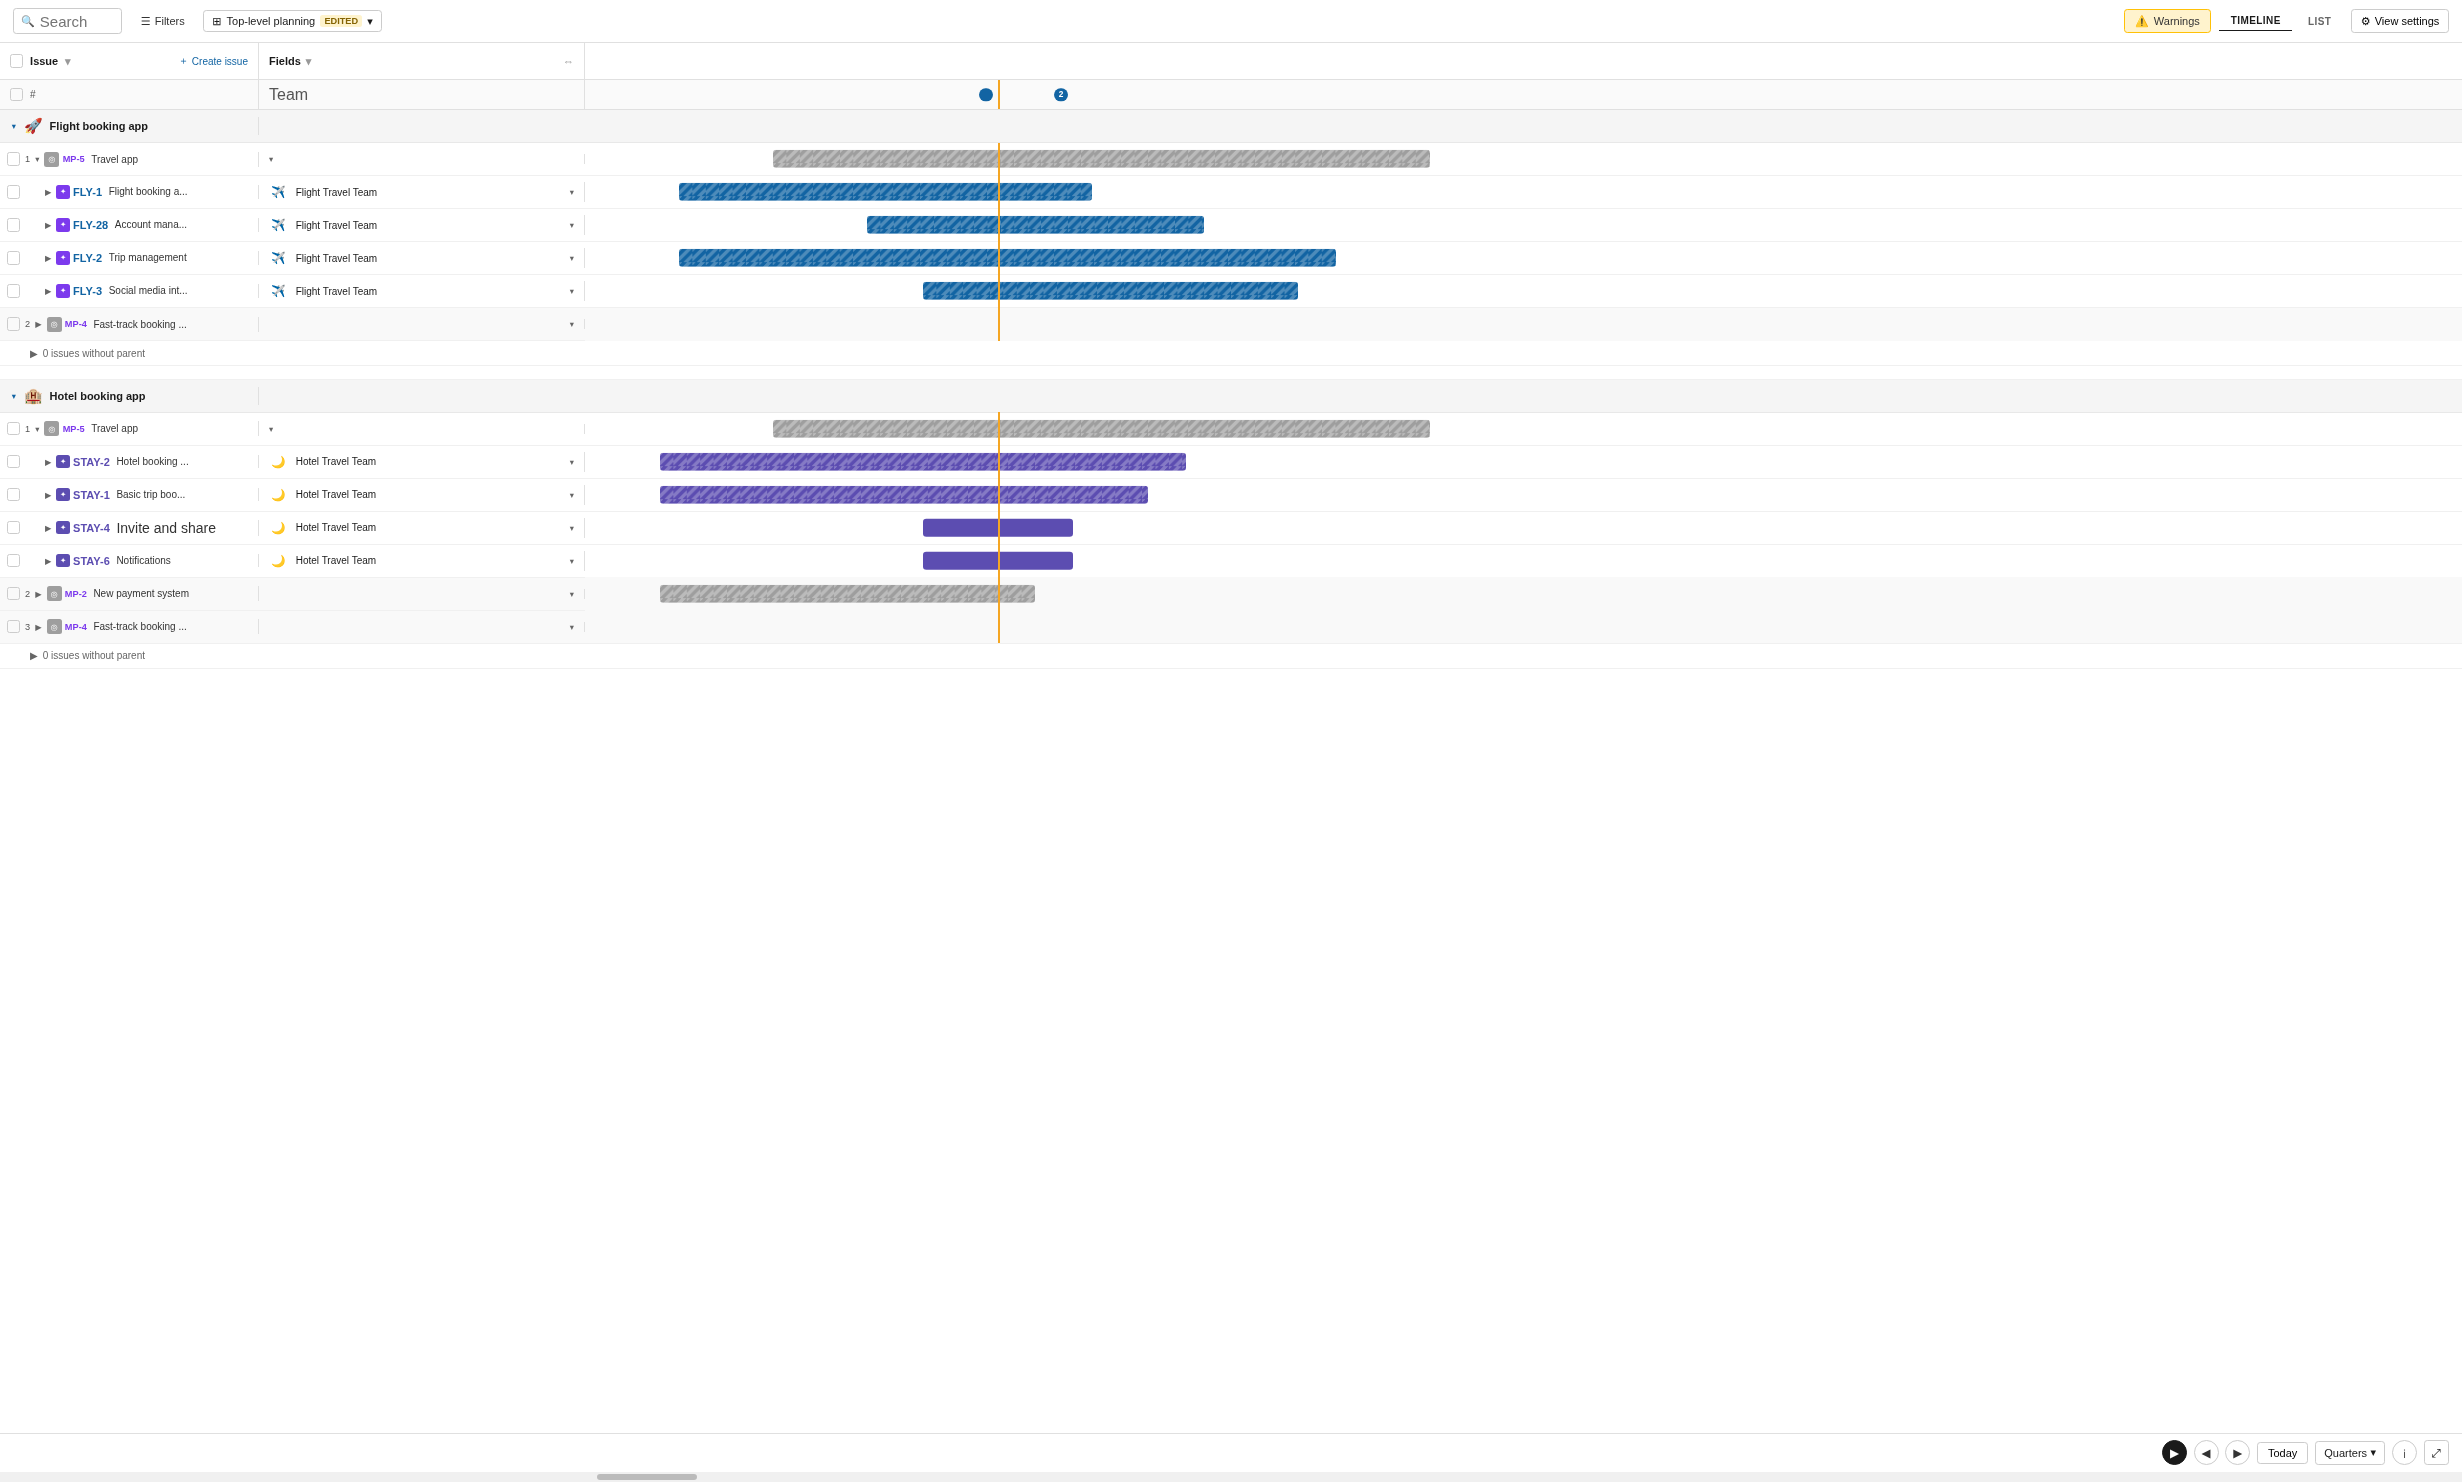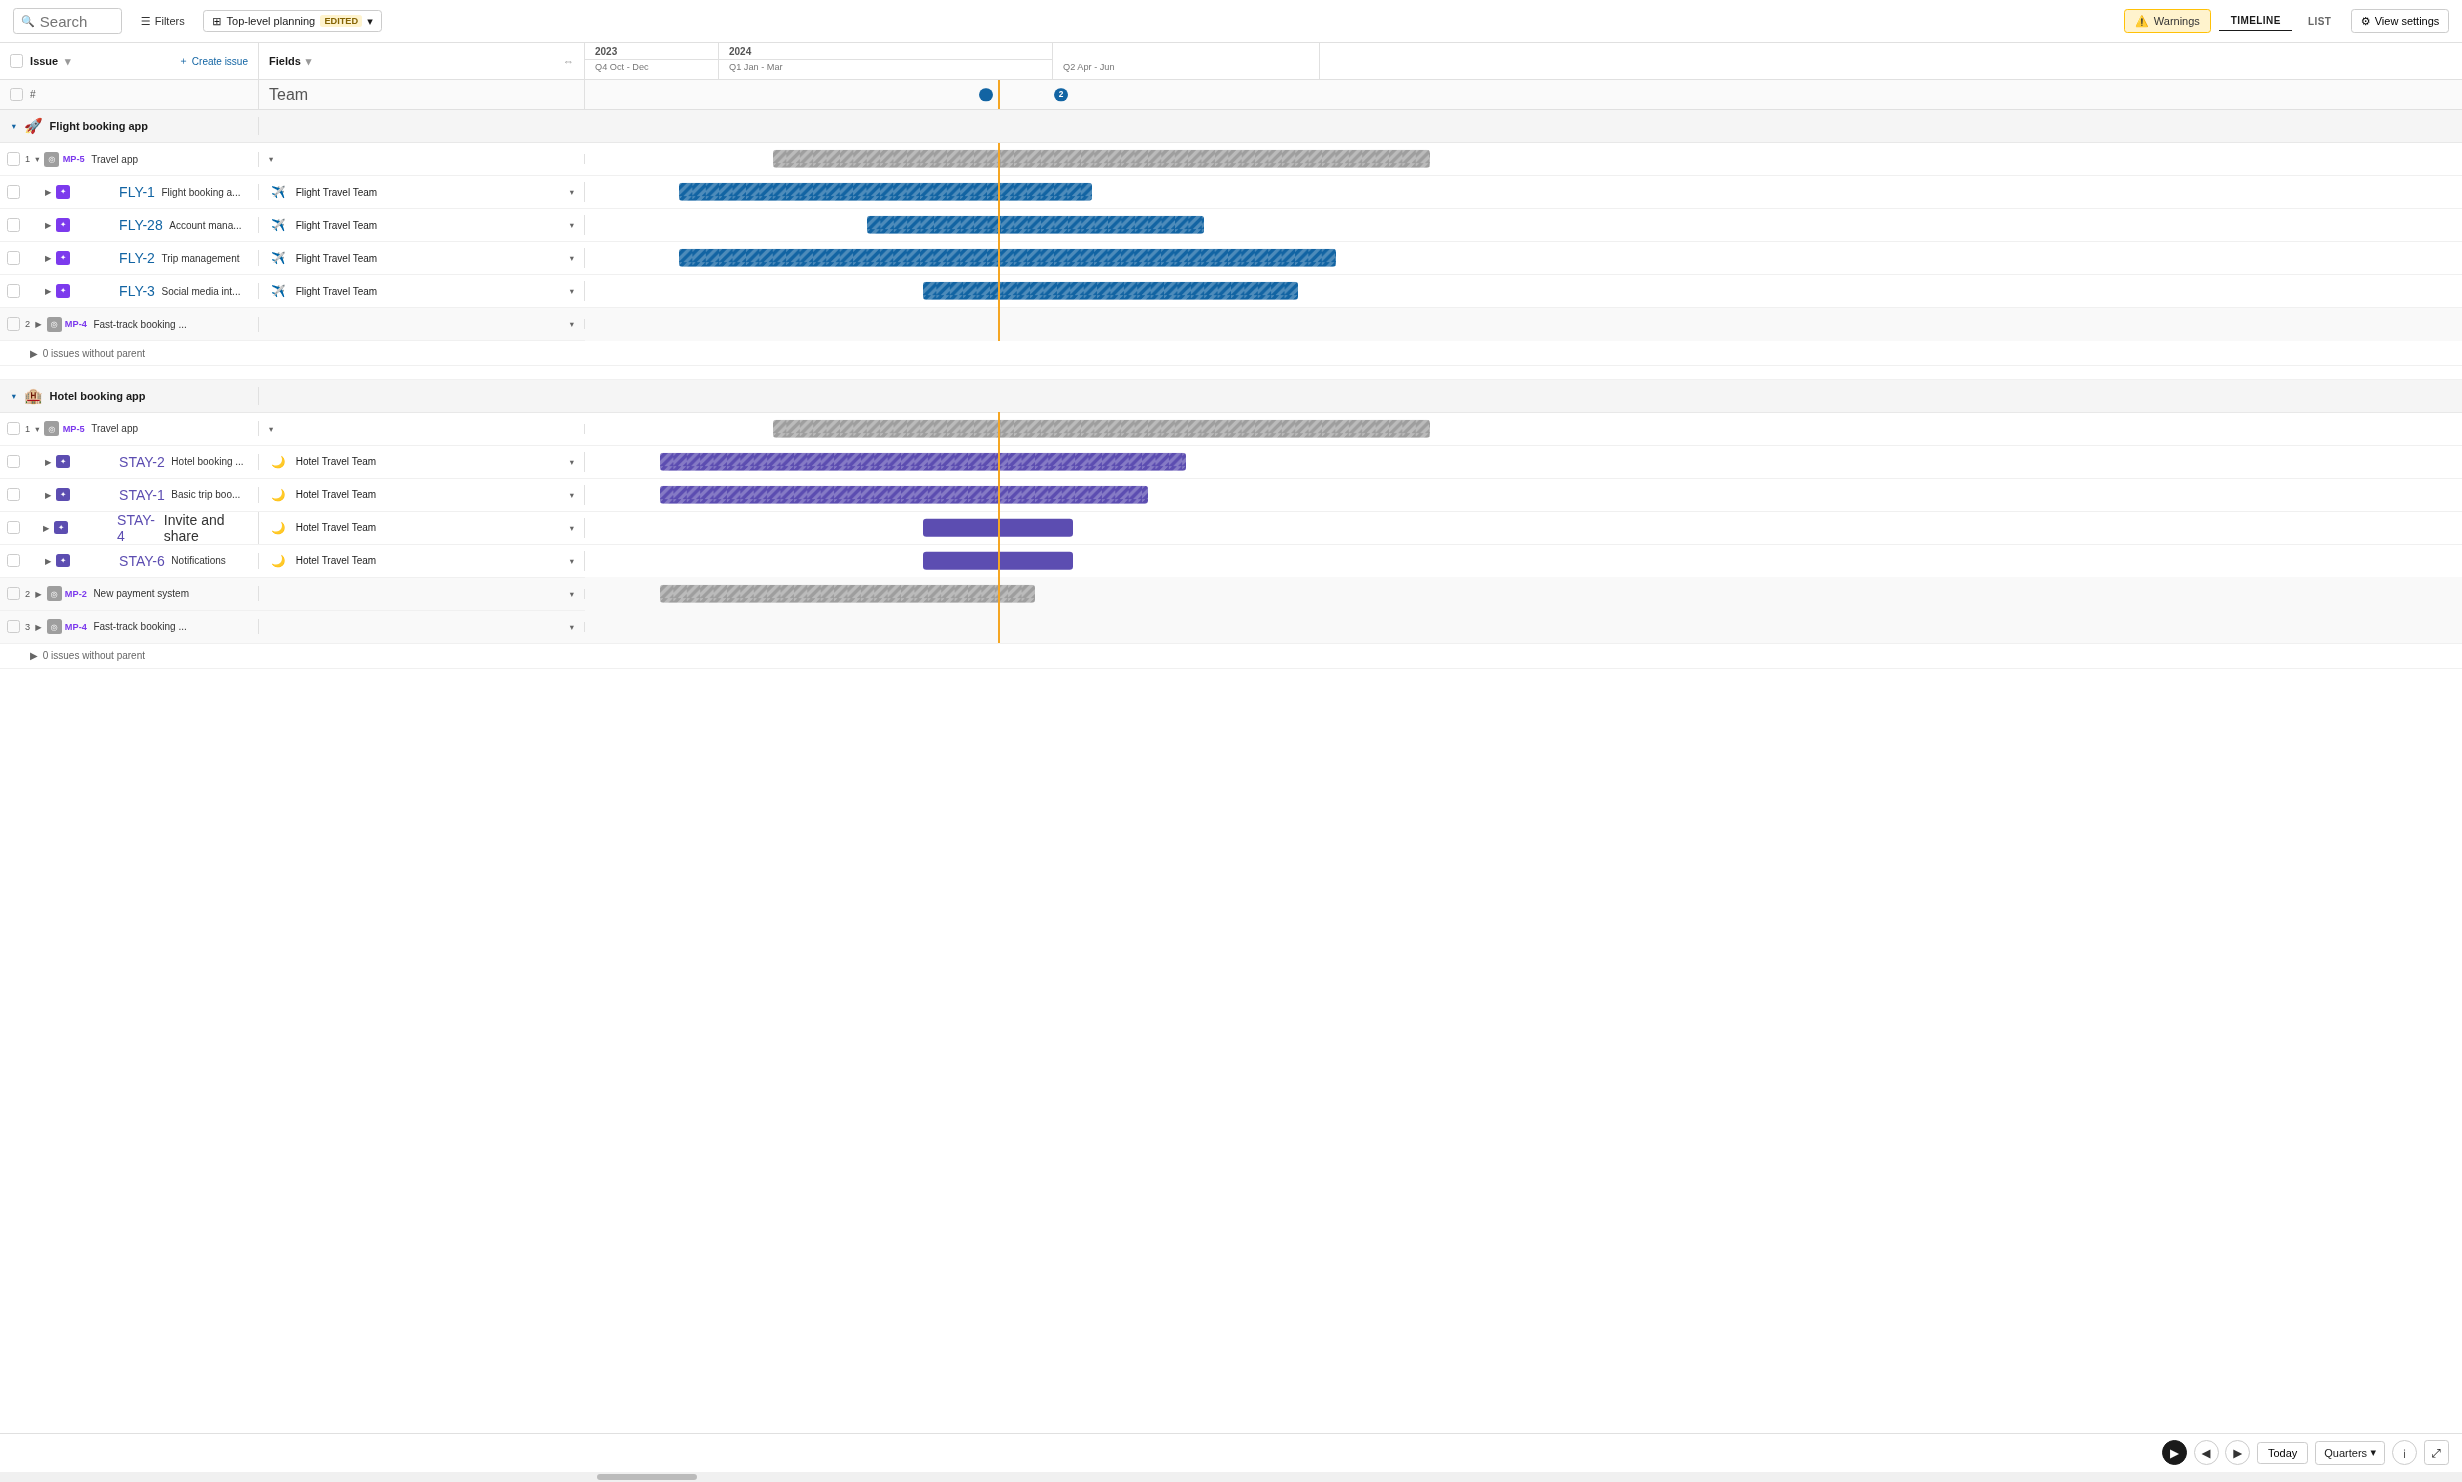--- a/index.html
+++ b/index.html
@@ -148,21 +148,21 @@
       background-color: #5c4db1;
       background-image: repeating-linear-gradient(
         -45deg, transparent, transparent 3.3px, rgba(255,255,255,0.25) 3.3px, rgba(255,255,255,0.25) 6.7px
       );
     }
     .bar-purple-solid { background: #5c4db1; }
 
     
     .cb { width: 13.4px; height: 13.4px; border: 0.8px solid #ccc; border-radius: 2.5px; flex-shrink: 0; }
 
-    .issue-key-blue { color: #1264a3; font-weight: 400; font-size: 14px; margin-left: 46px; }
+    .issue-key-blue { color: #1264a3; font-weight: 700; font-size: 11px; }
     .issue-key-mp { color: #7c3aed; font-weight: 600; font-size: 9.2px; }
 
     .expand-arrow { color: #666; font-size: 8.3px; cursor: pointer; padding: 0 1.7px; }
     .collapse-arrow { color: #1264a3; font-size: 8.3px; cursor: pointer; padding: 0 1.7px; }
 
     .team-avatar {
       width: 20px; height: 20px; border-radius: 50%; overflow: hidden; flex-shrink: 0;
       display: flex; align-items: center; justify-content: center; font-size: 11.7px;
     }
 
@@ -257,34 +257,20 @@
       <button style="margin-left:auto; display:flex; align-items:center; gap:3.3px; background:none; border:none; cursor:pointer; color:#1264a3; font-size:10px;">
         <span>＋</span>
         <span>Create issue</span>
       </button>
     </div>
     <div class="col-fields-header">
       <span>Fields</span>
       <span style="color:#999;">▾</span>
       <span style="margin-left:auto; cursor:pointer; color:#888; font-size:11px;">⇔</span>
     </div>
-    <div class="timeline-header">
-      <div class="tl-2023">
-        <div class="year-label">2023</div>
-        <div class="quarter-label">Q4 Oct - Dec</div>
-      </div>
-      <div class="tl-2024-q1">
-        <div class="year-label">2024</div>
-        <div class="quarter-label">Q1 Jan - Mar</div>
-      </div>
-      <div class="tl-2024-q2">
-        <div class="year-label" style="visibility:hidden;">2024</div>
-        <div class="quarter-label">Q2 Apr - Jun</div>
-      </div>
-    </div>
   </div>
 
   <div class="grid-subheader">
     <div class="col-hash">
       <div class="cb"></div>
       <span>#</span>
     </div>
     <div class="col-team">
       <span>Team</span>
     </div>

